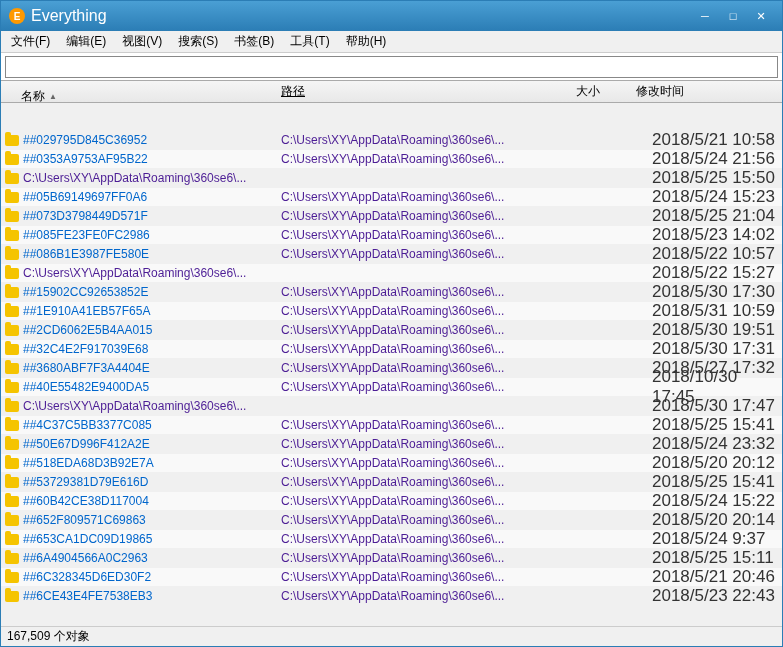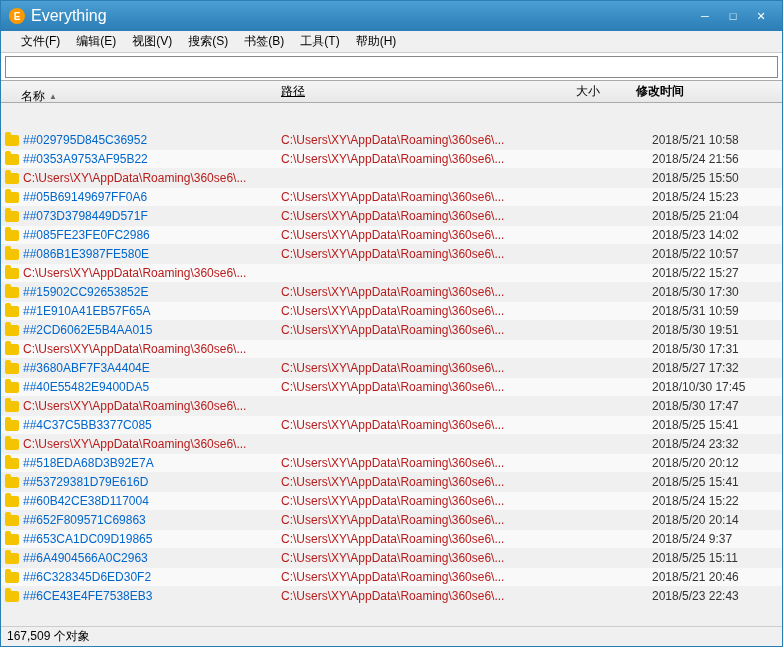--- a/index.html
+++ b/index.html
@@ -57,21 +57,21 @@
       background: transparent;
     }
 
     
     .menu-bar {
       background: #f0f0f0;
       height: 22px;
       display: flex;
       align-items: center;
       border-bottom: 1px solid #ccc;
-      padding: 0 12px;
+      padding: 0 2px;
     }
     .menu-item {
       padding: 2px 8px;
       cursor: pointer;
       font-size: 12px;
       color: #000;
       height: 100%;
       display: flex;
       align-items: center;
     }
@@ -99,21 +99,21 @@
       display: flex;
       background: linear-gradient(to bottom, #f5f5f5, #e8e8e8);
       border-bottom: 1px solid #aaa;
       height: 22px;
       align-items: center;
       padding-right: 16px;
     }
     .col-name { width: 280px; padding-left: 20px; font-size: 12px; color: #000; display: flex; align-items: center; gap: 4px; margin-top: 10px; }
     .col-path { flex: 1; font-size: 12px; color: #000; text-decoration: underline; }
     .col-size { width: 60px; font-size: 12px; color: #000; }
-    .col-date { width: 130px; font-size: 12px; color: #000; font-weight: bold; }
+    .col-date { width: 130px; font-size: 12px; color: #000; }
     .sort-arrow { font-size: 8px; color: #666; }
 
     
     .file-list-container {
       overflow-y: auto;
       height: calc(647px - 30px - 22px - 28px - 22px - 20px);
       position: relative;
       margin-top: 28px;
     }
     .file-row {
@@ -158,33 +158,33 @@
       font-size: 12px;
       color: #0066cc;
       white-space: nowrap;
       overflow: hidden;
       text-overflow: ellipsis;
       flex-shrink: 0;
     }
     .file-path {
       flex: 1;
       font-size: 12px;
-      color: #b91c1c;
+      color: #4c1d95;
       white-space: nowrap;
       overflow: hidden;
       text-overflow: ellipsis;
     }
     .file-size {
       width: 60px;
       font-size: 12px;
       color: #333;
     }
     .file-date {
       width: 130px;
-      font-size: 12px;
+      font-size: 17px;
       color: #333;
     }
 
     
     .file-list-container::-webkit-scrollbar { width: 16px; }
     .file-list-container::-webkit-scrollbar-track { background: #f0f0f0; border-left: 1px solid #ccc; }
     .file-list-container::-webkit-scrollbar-thumb { background: #c0c0c0; border: 1px solid #999; }
 
     
     .status-bar {
@@ -346,20 +346,21 @@
       </div>
       <div class="file-name">##2CD6062E5B4AA015</div>
       <div class="file-path">C:\Users\XY\AppData\Roaming\360se6\...</div>
       <div class="file-size"></div>
       <div class="file-date">2018/5/30 19:51</div>
     </div>
       <div class="file-row">
       <div class="file-icon">
         <div class="folder-icon"></div>
       </div>
+      <div class="file-name">##32C4E2F917039E68</div>
       <div class="file-path">C:\Users\XY\AppData\Roaming\360se6\...</div>
       <div class="file-size"></div>
       <div class="file-date">2018/5/30 17:31</div>
     </div>
       <div class="file-row">
       <div class="file-icon">
         <div class="folder-icon"></div>
       </div>
       <div class="file-name">##3680ABF7F3A4404E</div>
       <div class="file-path">C:\Users\XY\AppData\Roaming\360se6\...</div>
@@ -389,20 +390,21 @@
       </div>
       <div class="file-name">##4C37C5BB3377C085</div>
       <div class="file-path">C:\Users\XY\AppData\Roaming\360se6\...</div>
       <div class="file-size"></div>
       <div class="file-date">2018/5/25 15:41</div>
     </div>
       <div class="file-row">
       <div class="file-icon">
         <div class="folder-icon"></div>
       </div>
+      <div class="file-name">##50E67D996F412A2E</div>
       <div class="file-path">C:\Users\XY\AppData\Roaming\360se6\...</div>
       <div class="file-size"></div>
       <div class="file-date">2018/5/24 23:32</div>
     </div>
       <div class="file-row">
       <div class="file-icon">
         <div class="folder-icon"></div>
       </div>
       <div class="file-name">##518EDA68D3B92E7A</div>
       <div class="file-path">C:\Users\XY\AppData\Roaming\360se6\...</div>

